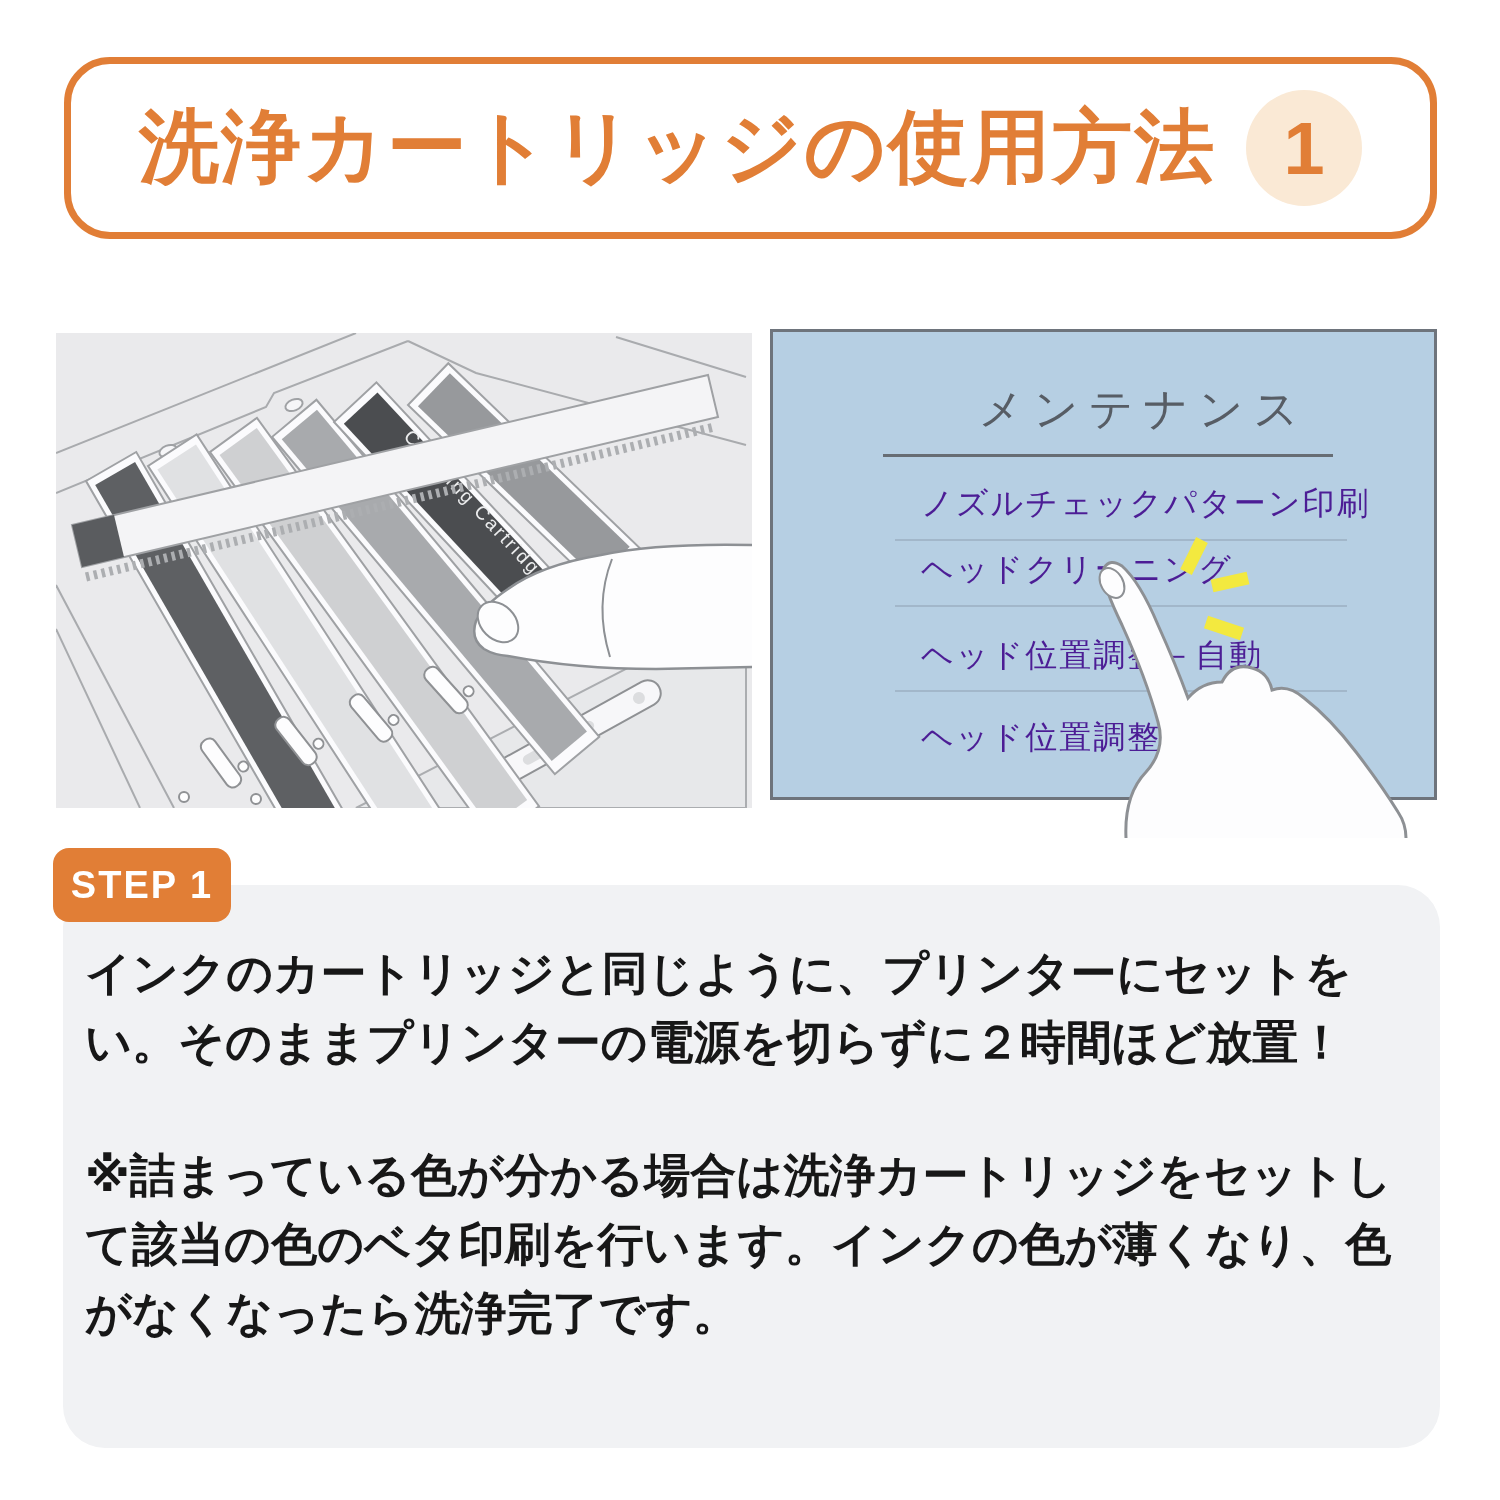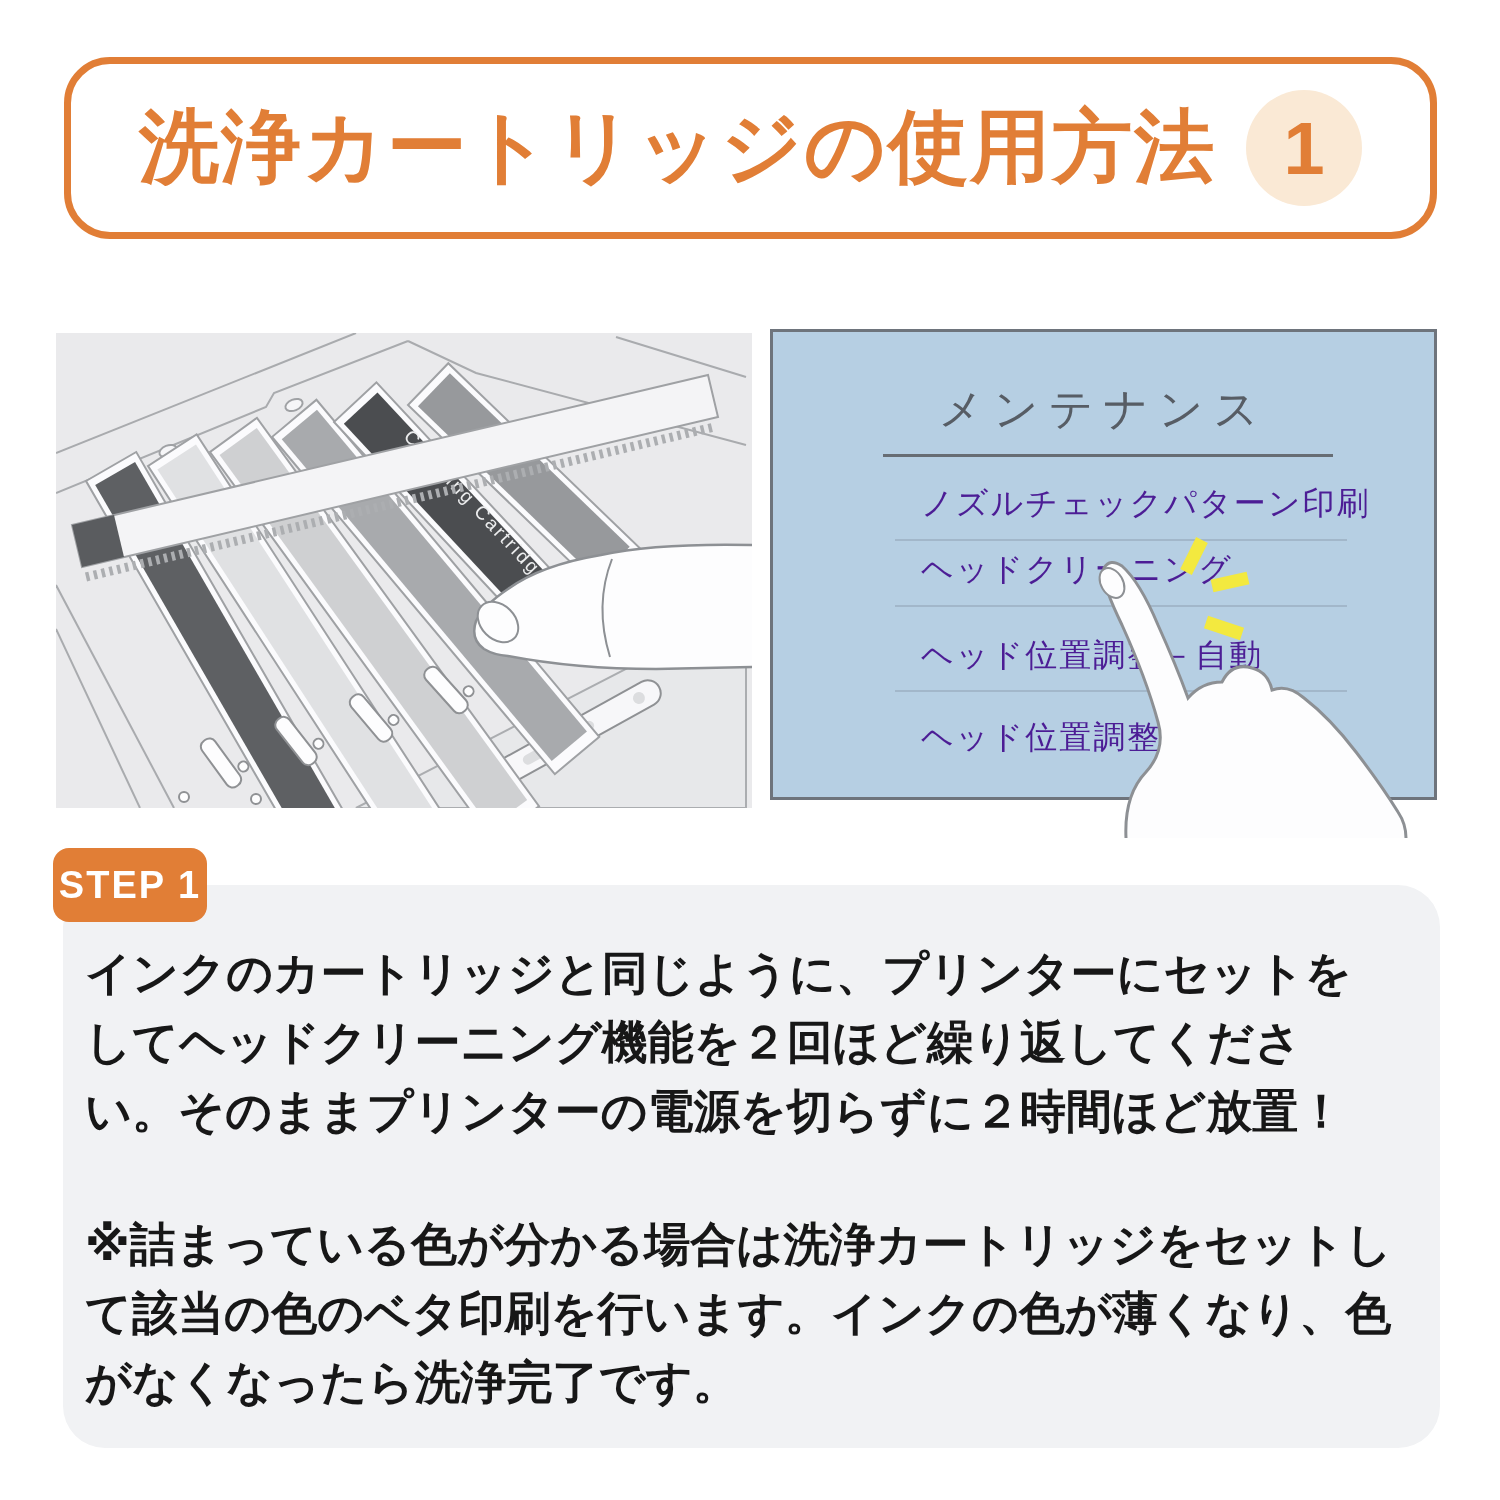--- a/index.html
+++ b/index.html
@@ -12,28 +12,28 @@
   .header-title{font-size:80px;font-weight:800;color:#E17E36;letter-spacing:2px;white-space:nowrap;}
   .header-num{width:116px;height:116px;border-radius:50%;background:#FAE9D5;
       display:flex;align-items:center;justify-content:center;
       font-size:74px;font-weight:800;color:#E17E36;}
   
   .illus{position:absolute;left:56px;top:333px;width:696px;height:475px;}
   
   .panel{position:absolute;left:770px;top:329px;width:667px;height:471px;box-sizing:border-box;
       background:#B6CFE3;border:3px solid #6E747C;}
   .panel-title{position:absolute;left:0;top:48px;width:100%;text-align:center;
-      font-size:44px;font-weight:500;color:#575D65;letter-spacing:10px;}
+      font-size:44px;font-weight:500;color:#575D65;letter-spacing:10px;padding-left:40px;}
   .panel-title-line{position:absolute;left:110px;top:122px;width:450px;height:3px;background:#676D74;}
   .menu-item{position:absolute;left:148px;height:40px;font-size:32px;font-weight:500;
       color:#4c1d95;letter-spacing:2px;white-space:nowrap;}
   .menu-sep{position:absolute;left:122px;width:452px;height:2px;background:#A2B7CA;}
   .hand-overlay{position:absolute;left:1085px;top:520px;width:370px;height:330px;z-index:5;pointer-events:none;}
   
-  .step-badge{position:absolute;left:53px;top:848px;width:154px;height:74px;border-radius:16px;
+  .step-badge{position:absolute;left:53px;top:848px;width:178px;height:74px;border-radius:16px;
       background:#E17E36;display:flex;align-items:center;justify-content:center;z-index:3;}
   .step-badge span{color:#fff;font-size:38px;font-weight:800;letter-spacing:2px;}
   .step-box{position:absolute;left:63px;top:885px;width:1377px;height:563px;border-radius:42px;
       background:#F1F2F4;box-sizing:border-box;padding:54px 28px 0 22px;z-index:1;}
   .body-line{font-size:46px;font-weight:700;color:#171717;line-height:69px;
       letter-spacing:0;white-space:nowrap;}
   .para2{margin-top:64px;}
 </style>
 </head>
 <body>
@@ -156,21 +156,20 @@
     </g>
   </svg>
 
   <div class="step-badge">
     <span>STEP 1</span>
   </div>
 
   <div class="step-box">
     <div>
       <div class="body-line">インクのカートリッジと同じように、プリンターにセットを</div>
-      <div class="body-line">してヘッドクリーニング機能を２回ほど繰り返してくださ</div>
       <div class="body-line">い。そのままプリンターの電源を切らずに２時間ほど放置！</div>
     </div>
     <div class="para2">
       <div class="body-line">※詰まっている色が分かる場合は洗浄カートリッジをセットし</div>
       <div class="body-line">て該当の色のベタ印刷を行います。インクの色が薄くなり、色</div>
       <div class="body-line">がなくなったら洗浄完了です。</div>
     </div>
   </div>
 
 </div>

